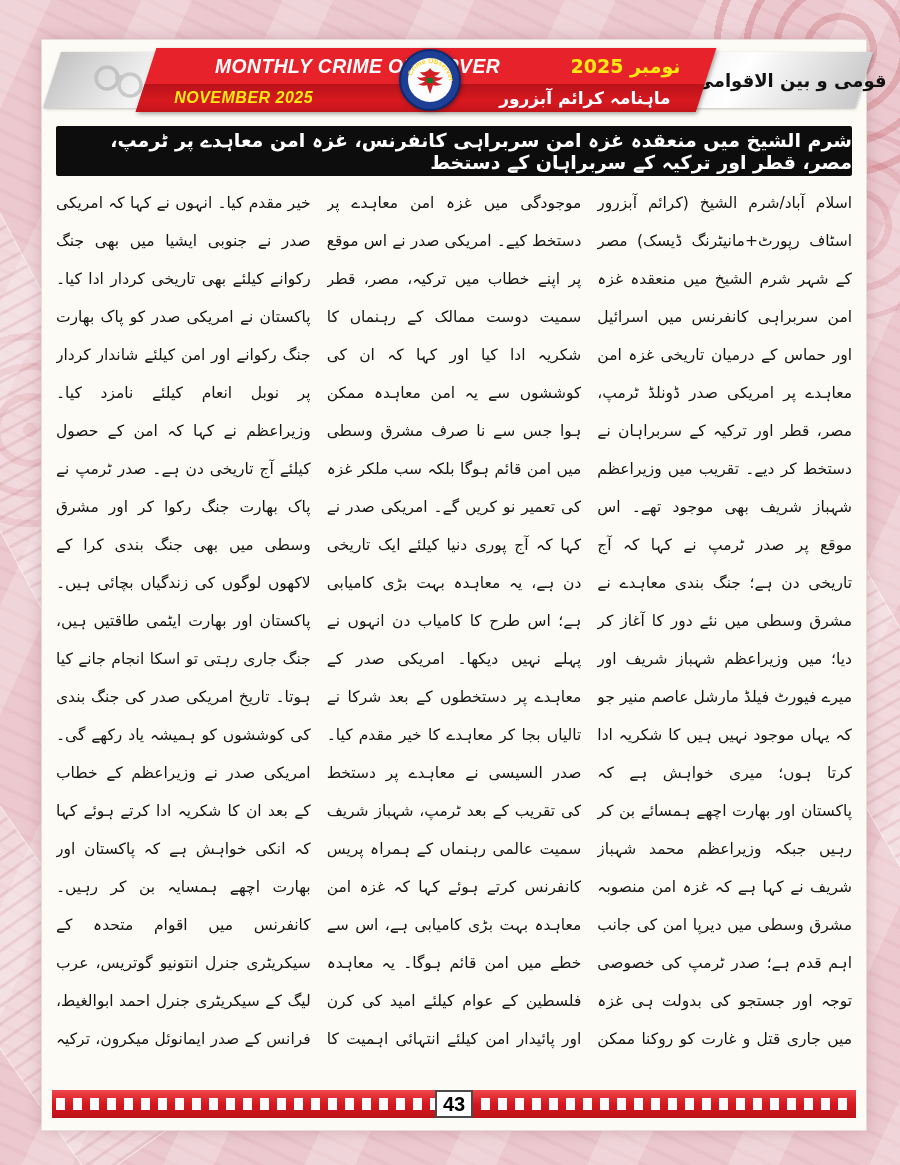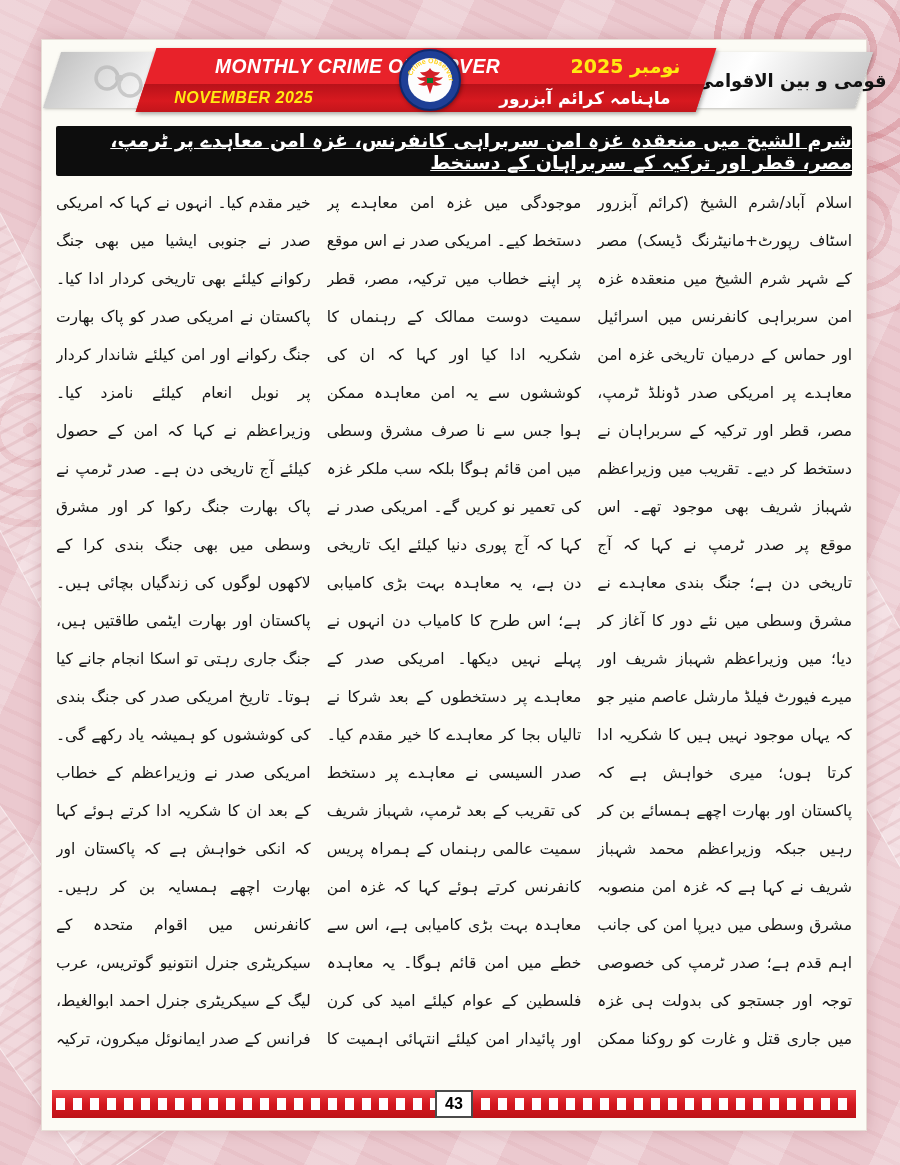--- a/index.html
+++ b/index.html
@@ -69,21 +69,20 @@
     display:flex; align-items:center; justify-content:center;
   }
   .t-tagline { font-size:18px; font-weight:bold; color:#111; direction:rtl; }
 
   
   .headline {
     margin:2px 14px 0; height:50px; background:#0d0d0d; color:#ffffff;
     display:flex; align-items:center; justify-content:center;
     font-size:19px; font-weight:bold; direction:rtl; overflow:hidden;
     border-radius:2px;
-    text-decoration:underline;
   }
 
   
   .cols {
     margin:8px 14px 0; height:878px; display:flex; gap:16px; direction:rtl; overflow:hidden;
   }
   .col {
     flex:1 1 0; direction:rtl; text-align:justify; overflow:hidden;
     font-size:15.5px; line-height:38px; color:#161616;
   }
@@ -92,21 +91,21 @@
   .footer {
     position:absolute; left:10px; right:10px; bottom:12px; height:28px;
     background:linear-gradient(180deg,#f0474c,#d5181f 50%,#bd1218);
   }
   .dashes { position:absolute; left:4px; right:4px; top:8px; height:12px;
     background:repeating-linear-gradient(90deg,#ffffff 0 9px, rgba(255,255,255,0) 9px 17px); }
   .pagenum {
     position:absolute; left:50%; top:0; transform:translateX(-50%);
     width:38px; height:28px; background:#ffffff; border:2px solid #4a4a4a;
     display:flex; align-items:center; justify-content:center;
-    font-family:"Liberation Sans", sans-serif; font-weight:bold; font-size:16px; color:#000;
+    font-family:"Liberation Sans", sans-serif; font-weight:bold; font-size:20px; color:#000;
   }
 </style>
 </head>
 <body>
 
 <div class="bg-stripes"></div>
 <div class="bg-scrap scrap1"></div>
 <div class="bg-scrap scrap2"></div>
 <div class="bg-scrap scrap3"></div>
 <div class="bg-ring ring1"></div>

